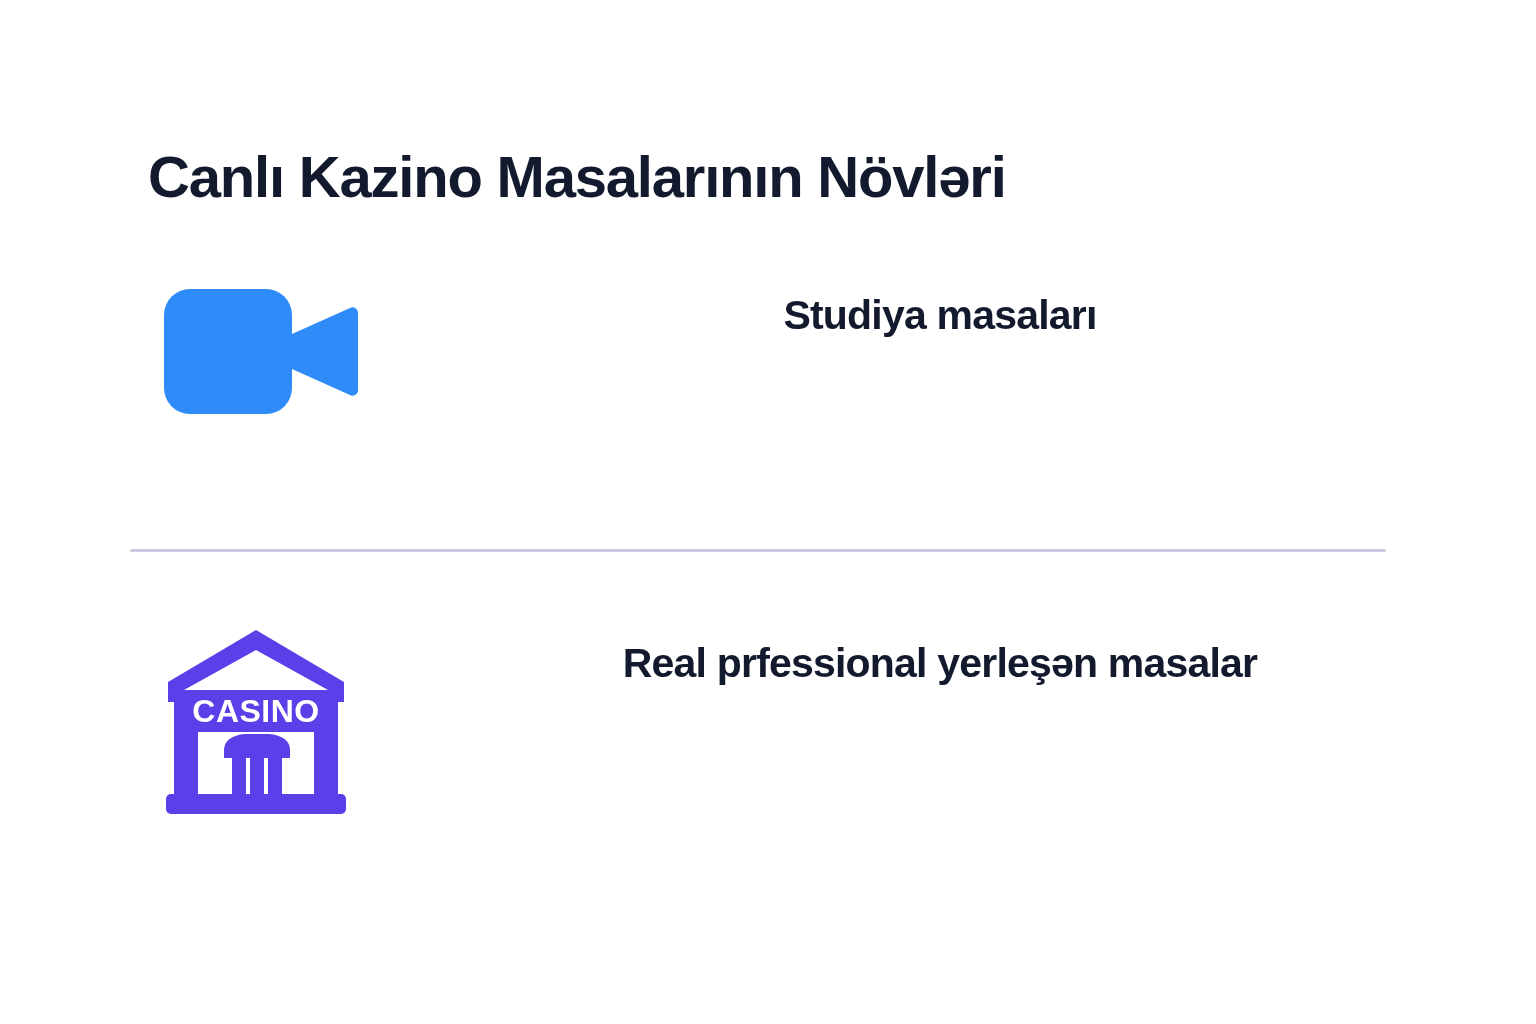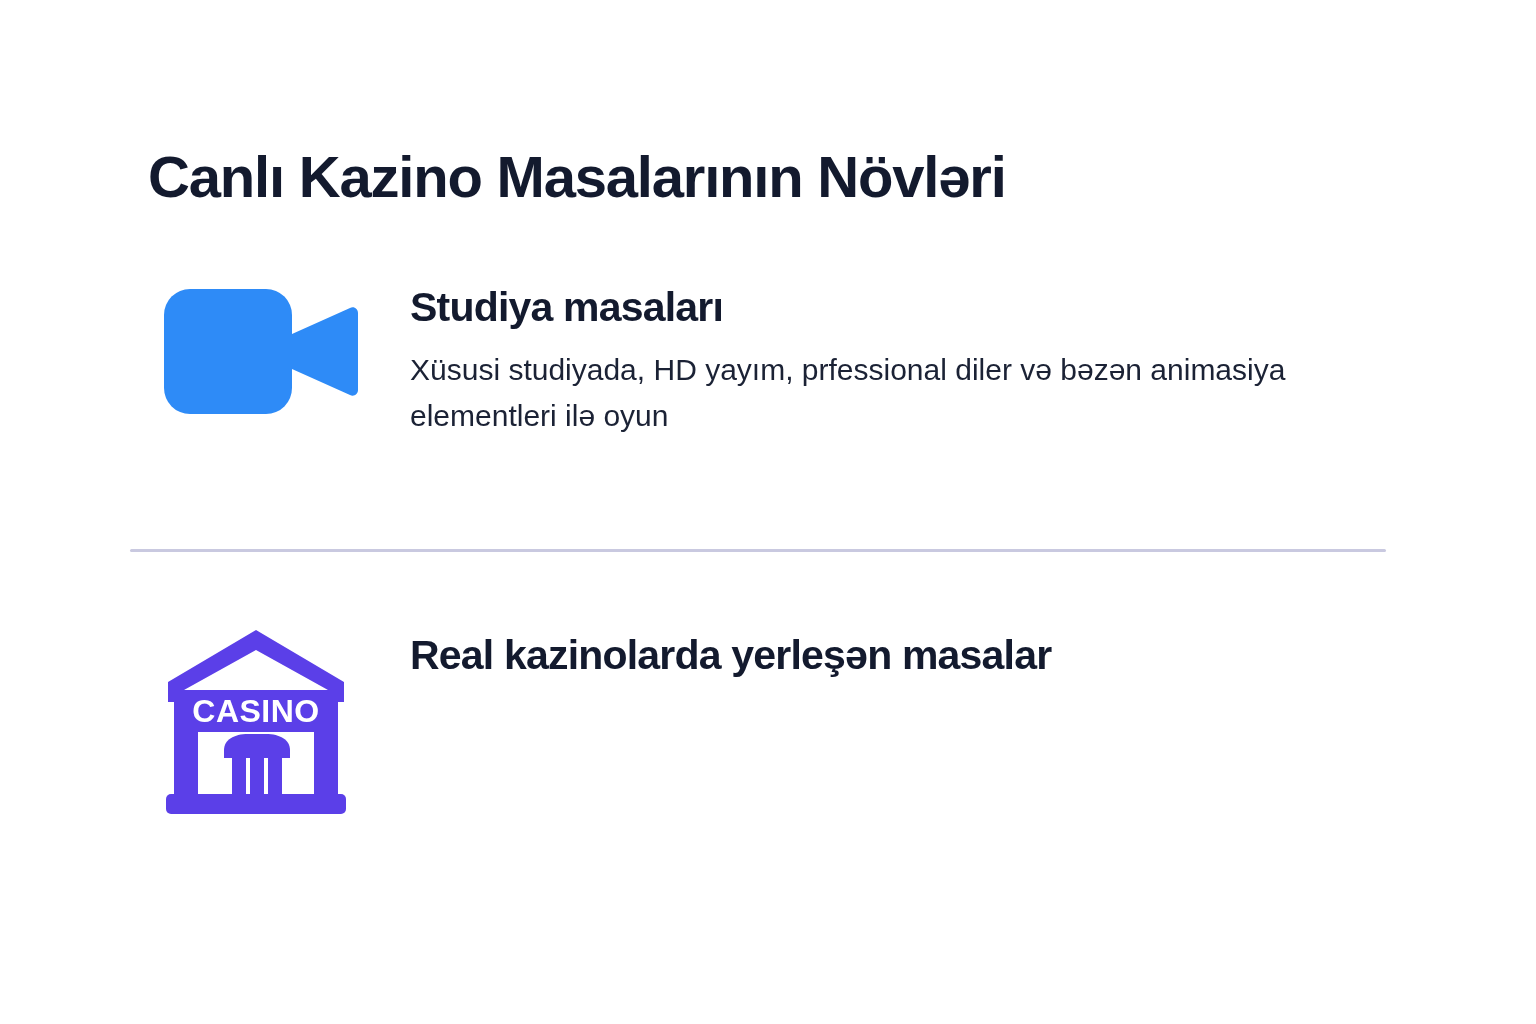--- a/index.html
+++ b/index.html
@@ -11,20 +11,21 @@
     height: 1024px;
     background: #ffffff;
     font-family: "Liberation Sans", sans-serif;
     overflow: hidden;
   }
   .page {
     position: relative;
     width: 1292px;
     height: 1024px;
     background: #ffffff;
+    text-align: center;
   }
   .page-title {
     position: absolute;
     left: 148px;
     top: 104px;
     font-size: 58px;
     font-weight: bold;
     letter-spacing: -1.2px;
     color: #131a2e;
     white-space: nowrap;
@@ -42,21 +43,21 @@
     left: 160px;
     top: 4px;
     width: 200px;
     height: 200px;
   }
   .icon-box.cam { width: 200px; height: 160px; }
 
   .text-col {
     position: absolute;
     left: 410px;
-    top: 4px;
+    top: 12px;
     width: 1060px;
   }
   .section-heading {
     font-size: 41px;
     font-weight: bold;
     letter-spacing: -0.8px;
     color: #131a2e;
     margin: 0;
     white-space: nowrap;
   }
@@ -94,21 +95,20 @@
 
     <div class="icon-box cam">
       <svg width="200" height="160" viewBox="0 0 200 160" xmlns="http://www.w3.org/2000/svg">
         <rect x="4" y="17" width="128" height="125" rx="26" ry="26" fill="#2E8BF7"></rect>
         <path d="M132 62 L190 36 C194 34 198 37 198 41 L198 118 C198 122 194 125 190 123 L132 97 Z" fill="#2E8BF7"></path>
       </svg>
     </div>
 
     <div class="text-col">
       <div class="section-heading">Studiya masaları</div>
-      <p class="section-body">Xüsusi studiyada, HD yayım, prfessional diler və bəzən animasiya elementleri ilə oyun</p>
     </div>
 
   </div>
 
   <div class="divider"></div>
 
   <div class="section section-two">
 
     <div class="icon-box">
       <svg width="200" height="200" viewBox="0 0 200 200" xmlns="http://www.w3.org/2000/svg">
@@ -125,18 +125,18 @@
 
         <rect x="72" y="136" width="14" height="36" fill="#5B3FE8"></rect>
         <rect x="90" y="136" width="14" height="36" fill="#5B3FE8"></rect>
         <rect x="108" y="136" width="14" height="36" fill="#5B3FE8"></rect>
 
         <rect x="6" y="172" width="180" height="20" rx="5" ry="5" fill="#5B3FE8"></rect>
       </svg>
     </div>
 
     <div class="text-col">
-      <div class="section-heading">Real kazinolarda yerleşən masalar</div>
+      <div class="section-heading">Real prfessional yerleşən masalar</div>
     </div>
 
   </div>
 
 </div>
 
 </body></html>

